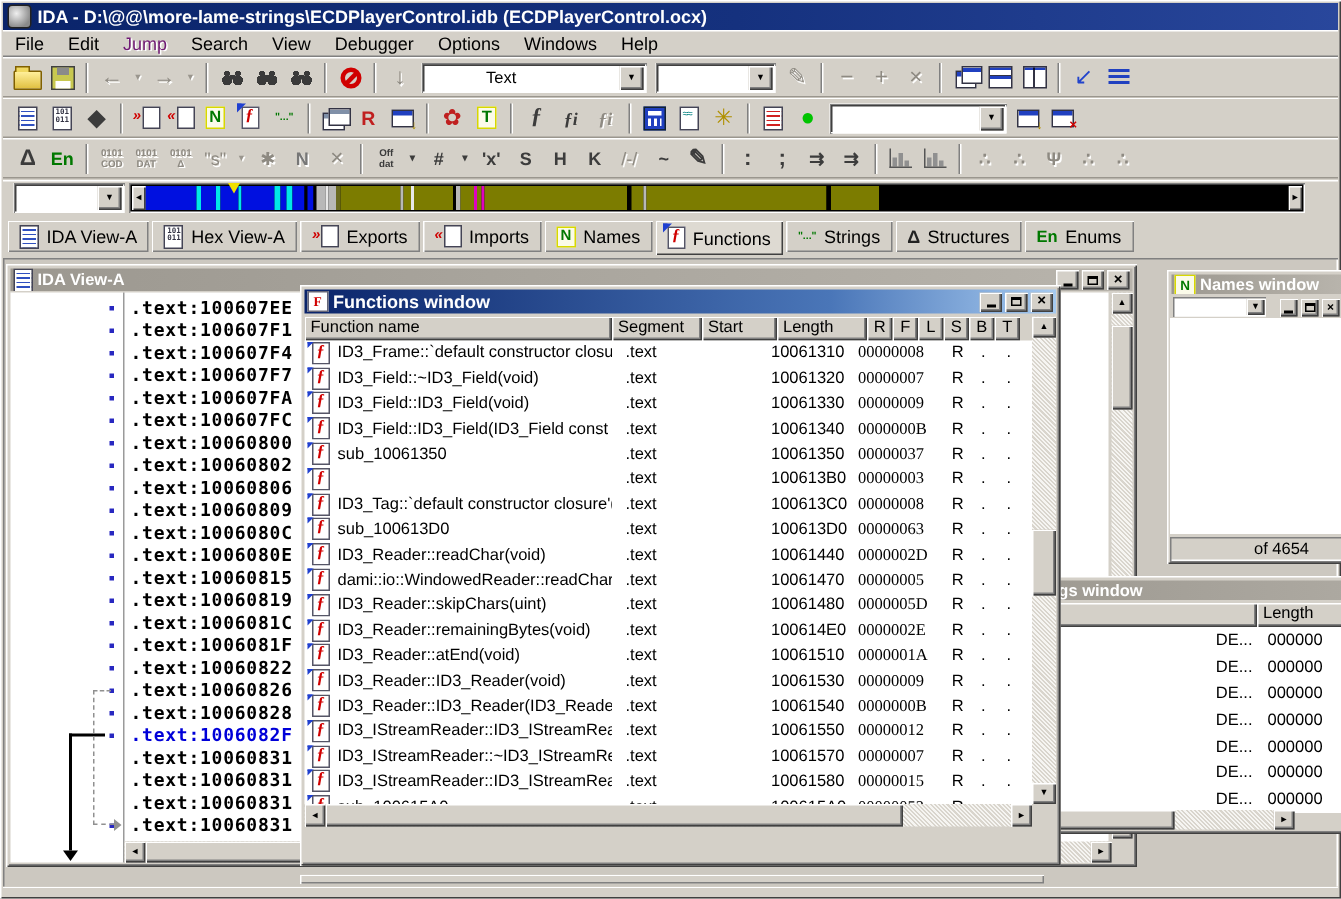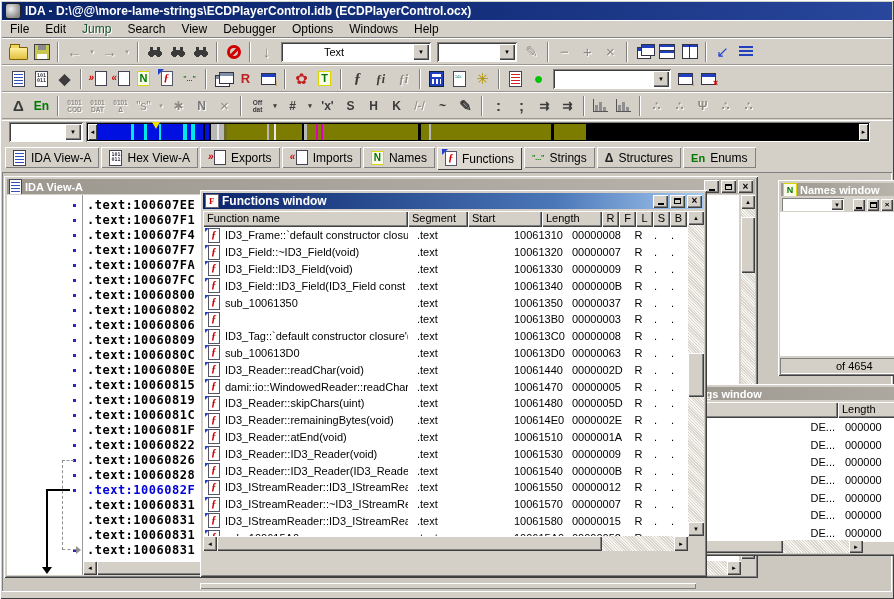--- a/index.html
+++ b/index.html
@@ -8,21 +8,21 @@
     box-shadow:inset 1px 1px 0 #fff, inset -1px -1px 0 #404040;}
   
   .titlebar{position:absolute;left:2px;top:2px;width:890px;height:18px;
     background:linear-gradient(90deg,#0a246a 0%,#15317e 55%,#29479c 100%);
     display:flex;align-items:center;color:#fff;font-weight:bold;font-size:12px;padding-left:3px;box-sizing:border-box;white-space:nowrap;}
   .appicon{width:14px;height:14px;margin-right:4px;border:1px solid #222;border-radius:3px;
     background:radial-gradient(circle at 5px 5px,#efefef,#8a8a8a 75%);flex:none;}
   .menubar{position:absolute;left:2px;top:20px;width:890px;height:18px;display:flex;align-items:center;
     background:#d4d0c8;box-shadow:inset 0 1px #fff, inset 0 -1px #808080;}
   .mitem{padding:2px 8px;font-size:12px;}
-  .mitem.dis{color:#14532d;text-shadow:1px 1px 0 #fff;}
+  .mitem.dis{color:#701a75;text-shadow:1px 1px 0 #fff;}
   .toolrow{position:absolute;left:2px;width:890px;height:27px;display:flex;align-items:center;
     padding-left:5px;box-sizing:border-box;background:#d4d0c8;box-shadow:inset 0 1px #fff, inset 0 -1px #9a968e;}
   #tb1{top:38px}#tb2{top:65px}#tb3{top:92px}
   .tbtn{height:22px;min-width:21px;display:inline-flex;align-items:center;justify-content:center;
     margin:0 1px;font-size:12px;color:#222;position:relative;flex:none;}
   .tbtn .g{line-height:1;text-align:center;}
   .big{font-size:15px;}
   .dd{min-width:10px;}  .dd .g{font-size:7px;color:#555;}
   .dim{color:#8e8a82;text-shadow:1px 1px 0 #fff;}
   .dim.dd .g{color:#9a968e;}
@@ -155,30 +155,30 @@
   .daddr{position:absolute;left:80px;top:0;letter-spacing:.5px;white-space:pre;}
   .ddot{position:absolute;left:66px;top:6px;width:3px;height:3px;background:#2828c0;}
   .flowline{position:absolute;}
   
   #functions-win{left:200px;top:190px;width:507px;height:387px;z-index:10;}
   .ficon{width:12px;height:12px;background:#fff;border:1px solid #667;position:relative;flex:none;}
   .ficon::before{content:"F";position:absolute;left:3px;top:0;color:#d00000;font:bold 9px/12px "Liberation Serif",serif;}
   #func-header{position:absolute;left:3px;top:21px;width:485px;height:16px;display:flex;}
   .hcell{box-shadow:inset 1px 1px #fff, inset -1px -1px #404040, inset -2px -2px #808080;background:#d4d0c8;
     padding-left:4px;box-sizing:border-box;height:16px;line-height:15px;font-size:11px;overflow:hidden;flex:none;white-space:nowrap;}
-  .hc-name{width:205px;} .hc-seg{width:60px;} .hc-start{width:74px;} .hc-len{width:60px;}
+  .hc-name{width:205px;} .hc-seg{width:60px;} .hc-start{width:50px;} .hc-len{width:60px;}
   .hc-f{width:17px;text-align:center;padding-left:0;}
   #functions-list{position:absolute;left:3px;top:37px;width:485px;height:309px;background:#fff;overflow:hidden;}
   .frow{display:flex;height:16.8px;align-items:center;font-size:11px;white-space:nowrap;}
   .fc{flex:none;overflow:hidden;box-sizing:border-box;}
   .c-name{width:205px;display:flex;align-items:center;padding-left:5px;}
   .fname{margin-left:5px;overflow:hidden;white-space:nowrap;}
   .c-seg{width:60px;padding-left:9px;}
   .c-start{width:58px;padding-left:2px;margin-left:44px;}
-  .c-len{width:60px;padding-left:2px;}
+  .c-len{width:60px;padding-left:2px;font-family:Liberation Serif, serif;}
   .c-flag{width:17px;text-align:center;}
   #func-vscroll{left:488px;top:21px;width:16px;height:325px;}
   #func-vscroll .sbbtn{width:16px;}
   #func-hscroll{left:3px;top:346px;width:485px;height:15px;}
   #func-hscroll .sbbtn{height:15px;}
   #func-status{left:3px;top:363px;width:501px;height:21px;}
   
   #names-win{left:778px;top:180px;width:120px;height:196px;z-index:2;}
   .nico{width:12px;height:12px;border:1px solid #d8d800;background:#fbfbe9;color:#007800;
     font:bold 9px/12px "Liberation Sans",sans-serif;text-align:center;flex:none;}

